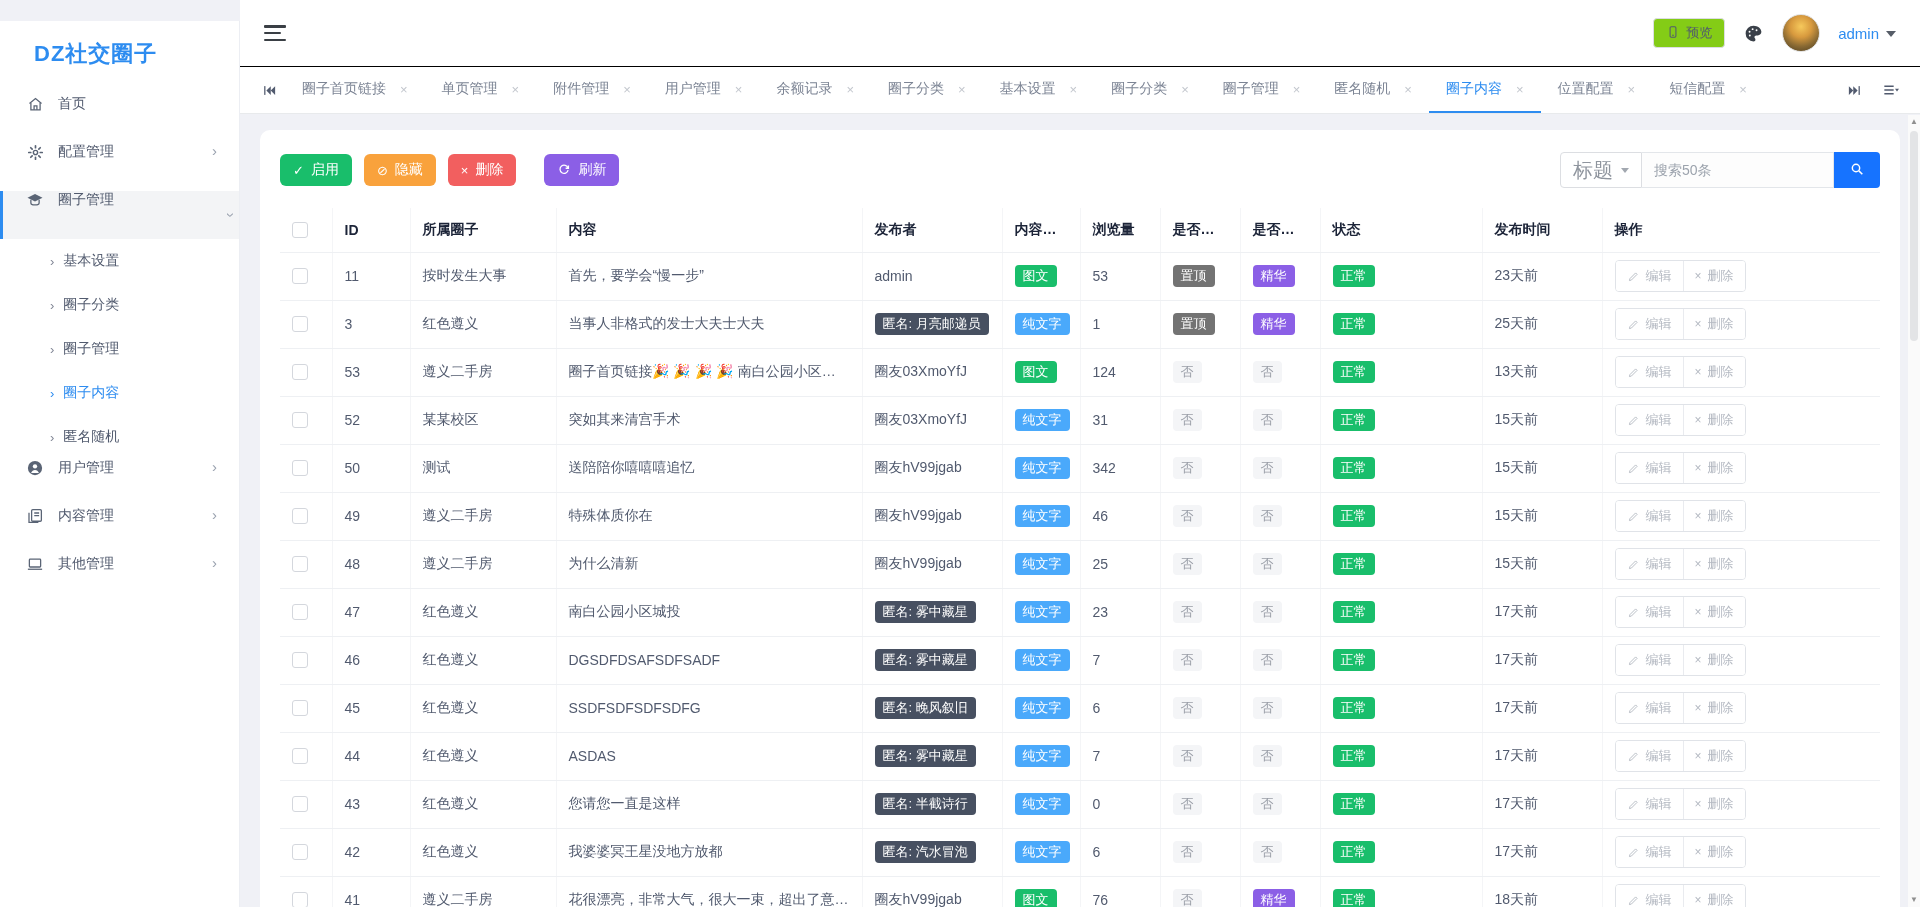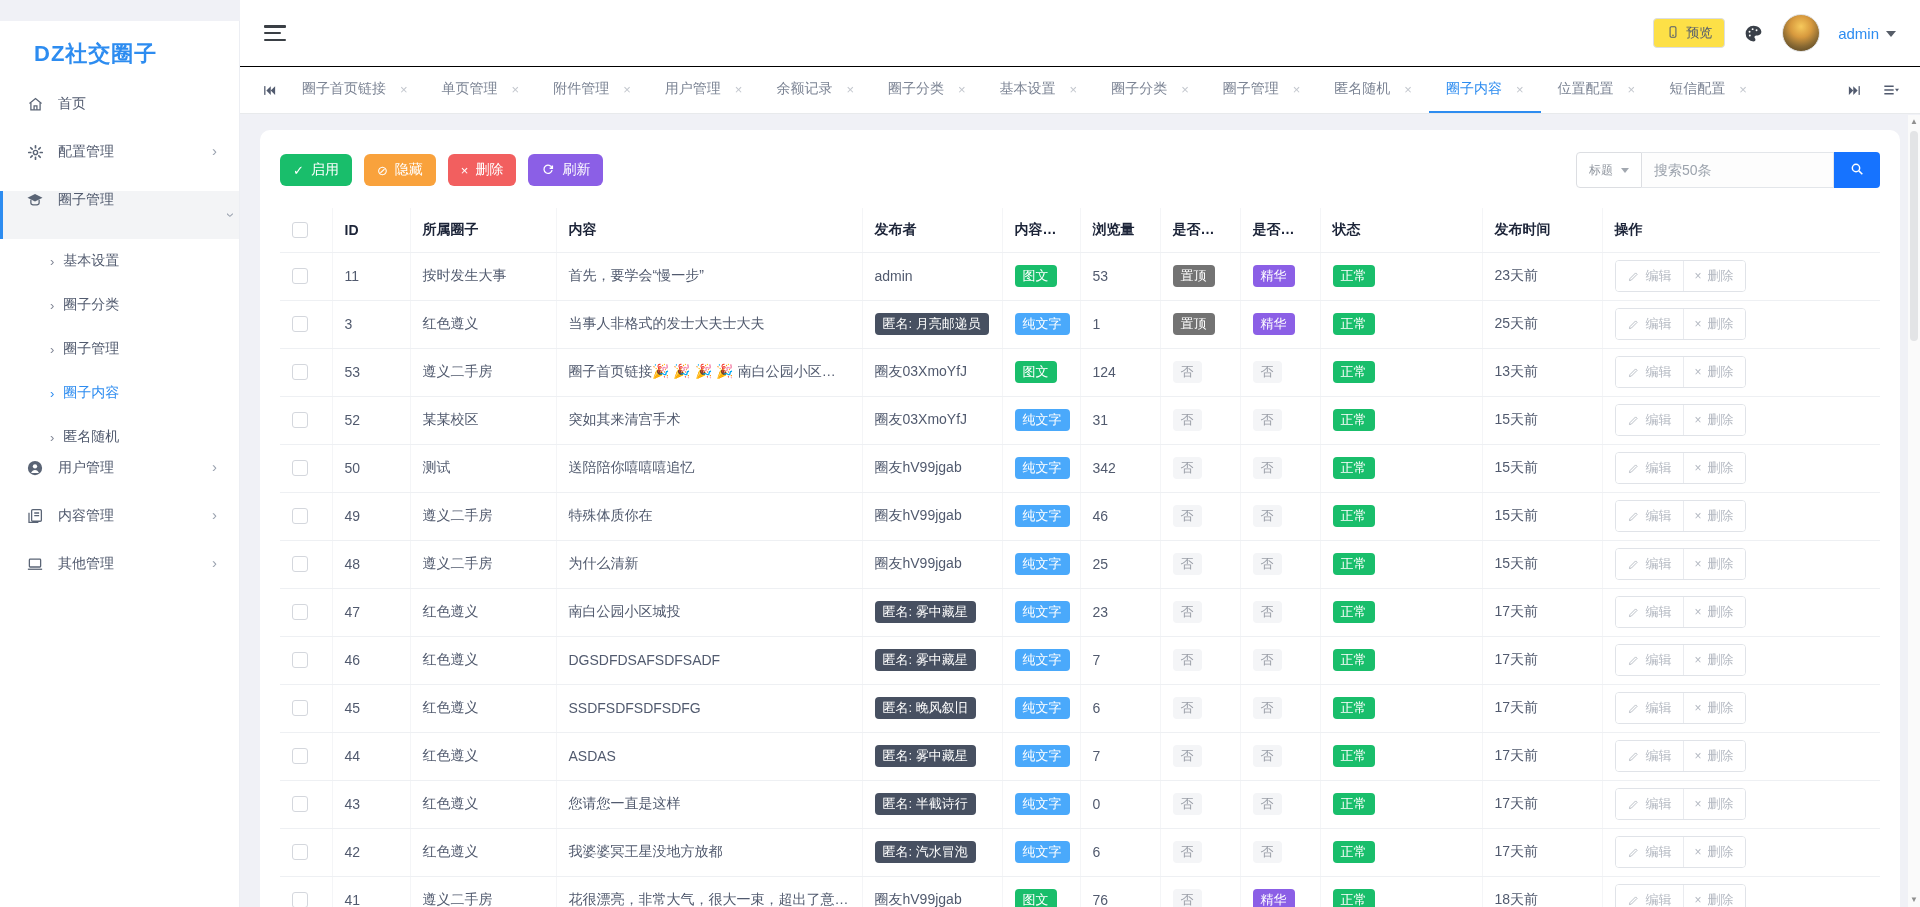--- a/index.html
+++ b/index.html
@@ -23,21 +23,21 @@
   .sub-item.active { color:#2d8cf0; }
   .sub-item.active .sub-arrow { color:#2d8cf0; }
 
   
   .main { flex:1; display:flex; flex-direction:column; height:100%; position:relative; }
   .topbar { height:66px; background:#fff; display:flex; align-items:center; padding:0 24px; }
   .hamburger { width:22px; height:16px; display:flex; flex-direction:column; justify-content:space-between; cursor:pointer; }
   .hamburger span { display:block; height:2.5px; background:#3a3f45; border-radius:1px; }
   .hamburger span:nth-child(2) { width:78%; }
   .topbar-right { margin-left:auto; display:flex; align-items:center; gap:18px; }
-  .preview-btn { display:flex; align-items:center; gap:6px; border:1px solid #dcdee2; border-radius:4px; height:30px; padding:0 12px; font-size:13px; color:#515a6e; background:#fde047; cursor:pointer; }
+  .preview-btn { display:flex; align-items:center; gap:6px; border:1px solid #dcdee2; border-radius:4px; height:30px; padding:0 12px; font-size:13px; color:#515a6e; background:#84cc16; cursor:pointer; }
   .palette-btn { cursor:pointer; display:flex; align-items:center; }
   .avatar { width:38px; height:38px; border-radius:50%; background:radial-gradient(circle at 50% 32%, #f6c95c 0%, #d89a3e 35%, #8a6a33 65%, #46391f 100%); border:1px solid #e2e2e2; cursor:pointer; }
   .admin-wrap { display:flex; align-items:center; gap:7px; cursor:pointer; }
   .admin-name { color:#2d8cf0; font-size:15px; }
   .admin-caret { width:0; height:0; border-left:5px solid transparent; border-right:5px solid transparent; border-top:6px solid #565d68; margin-top:2px; }
 
   
   .tabbar { height:48px; background:#fff; border-top:1px solid #000000; border-bottom:1px solid #e8eaec; display:flex; align-items:stretch; padding:0 14px; }
   .tab-nav { display:flex; align-items:center; color:#515a6e; padding:0 8px; cursor:pointer; }
   .tabs { display:flex; align-items:stretch; flex:1; overflow:hidden; }
@@ -50,23 +50,23 @@
   
   .content { flex:1; padding:16px 20px 0 20px; overflow:hidden; }
   .card { background:#fff; border-radius:10px; height:110%; padding:22px 20px 0 20px; }
   .toolbar { display:flex; align-items:center; margin-bottom:20px; }
   .tool-btns { display:flex; gap:12px; }
   .t-btn { height:32px; border:none; border-radius:6px; color:#fff; font-size:14px; padding:0 13px; display:flex; align-items:center; gap:7px; cursor:pointer; font-family:inherit; }
   .t-btn .bi { font-size:13px; line-height:1; display:flex; align-items:center; }
   .t-btn.green { background:#19be6b; }
   .t-btn.orange { background:#f9a23c; }
   .t-btn.red { background:#f25f5f; }
-  .t-btn.purple { background:#8b5fe6; }
+  .t-btn.purple { background:#8b5fe6;margin-left:16px; }
   .search-group { margin-left:auto; display:flex; align-items:stretch; height:36px; }
-  .search-select { display:flex; align-items:center; gap:8px; border:1px solid #dcdee2; border-radius:4px 0 0 4px; padding:0 12px; font-size:12px; color:#8f959e; background:#fff; cursor:pointer; }
+  .search-select { display:flex; align-items:center; gap:8px; border:1px solid #dcdee2; border-radius:4px 0 0 4px; padding:0 12px; font-size:20px; color:#8f959e; background:#fff; cursor:pointer; }
   .sel-caret { width:0; height:0; border-left:4px solid transparent; border-right:4px solid transparent; border-top:5px solid #a2a8b0; }
   .search-input { width:192px; border:1px solid #e3e6ea; border-left:none; padding:0 12px; font-size:14px; color:#515a6e; outline:none; font-family:inherit; background:#fdfdfd; }
   .search-input::placeholder { color:#9ca3ad; }
   .search-btn { width:46px; border:none; background:#1673ff; border-radius:0 4px 4px 0; display:flex; align-items:center; justify-content:center; cursor:pointer; }
 
   
   table { width:100%; border-collapse:collapse; table-layout:fixed; }
   th, td { border-bottom:1px solid #eef0f3; border-right:1px solid #f4f5f7; padding:0 12px; text-align:left; font-size:14px; overflow:hidden; white-space:nowrap; text-overflow:ellipsis; }
   th:last-child, td:last-child { border-right:none; }
   th { height:44px; color:#1c2438; font-weight:bold; background:#fff; }

